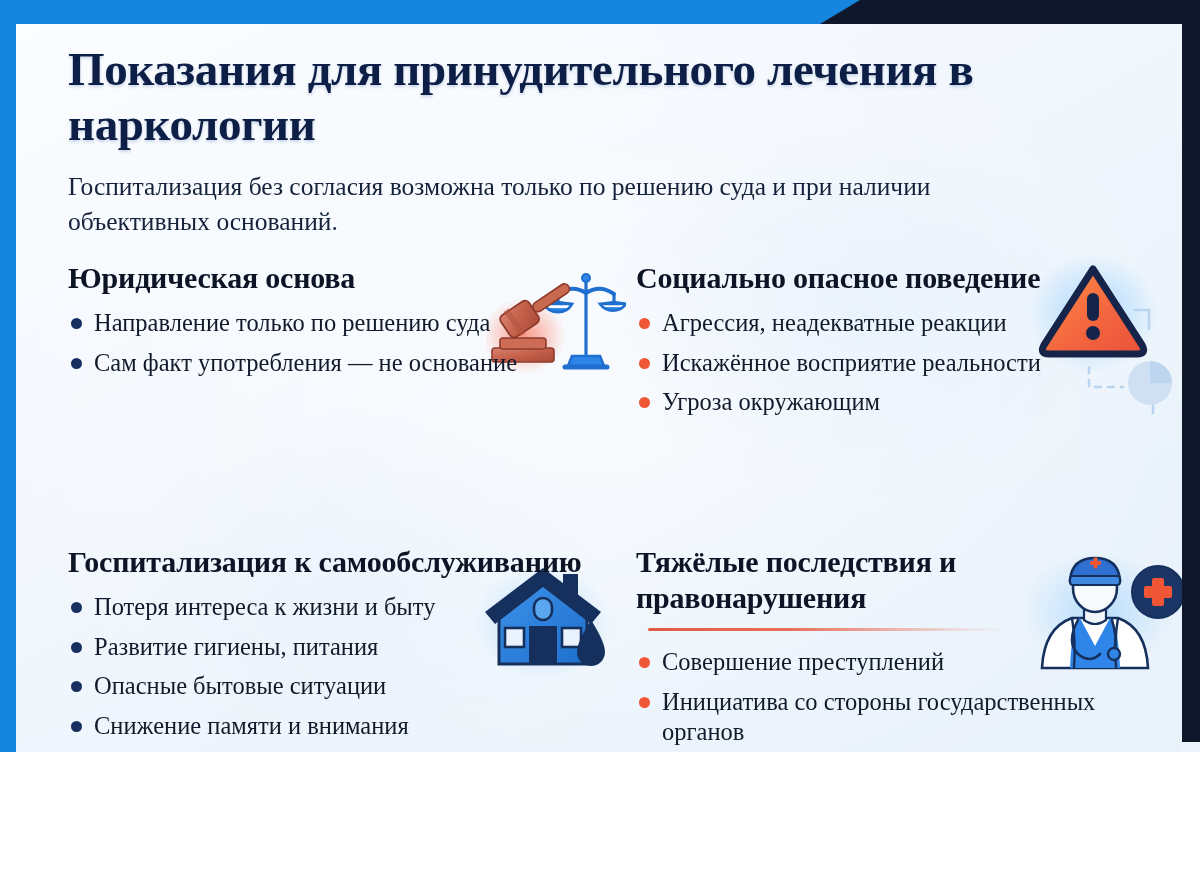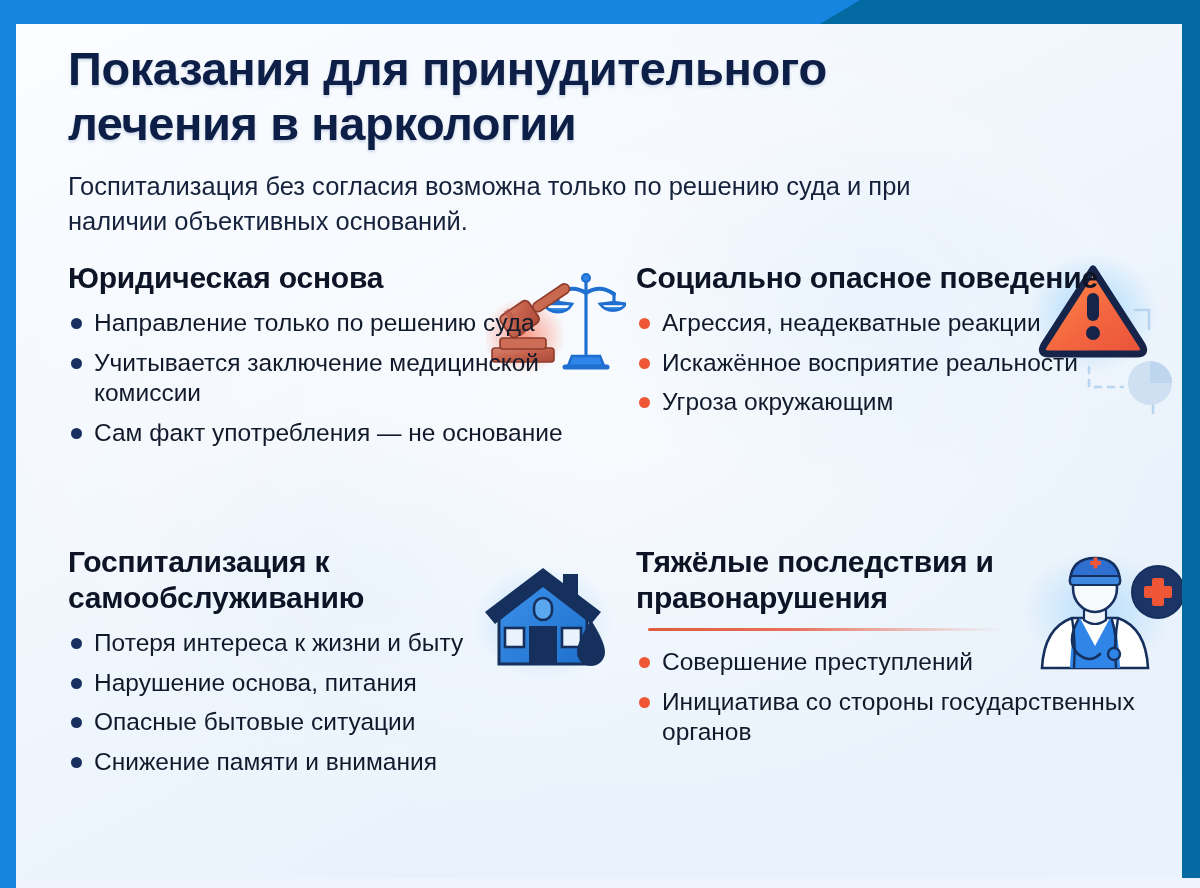--- a/index.html
+++ b/index.html
@@ -8,23 +8,24 @@
     padding: 0;
     background: #ffffff;
   }
   body {
     font-family: "Liberation Sans", "DejaVu Sans", sans-serif;
   }
 
   .poster {
     position: relative;
     width: 1200px;
-    height: 888px;
+    height: 752px;
     overflow: hidden;
-    background: #0369a1;
+    background: #0f172a;
+    font-family: Liberation Serif, serif;
   }
 
   
   .frame-bright {
     position: absolute;
     left: 0; top: 0;
     width: 860px; height: 24px;
     background: #1585e0;
     clip-path: polygon(0 0, 860px 0, 820px 24px, 0 24px);
   }
@@ -190,21 +191,20 @@
 
       <h1 class="title">Показания для принудительного лечения в наркологии</h1>
       <p class="subtitle">Госпитализация без согласия возможна только по решению суда и при наличии объективных оснований.</p>
 
       <div class="blocks">
 
         <div class="block block-tl">
           <h2 class="block-head">Юридическая основа</h2>
           <ul class="bullets bullets-blue">
             <li>Направление только по решению суда</li>
-            <li>Учитывается заключение медицинской комиссии</li>
             <li>Сам факт употребления — не основание</li>
           </ul>
         </div>
 
         <div class="icon icon-justice">
           <svg viewBox="0 0 140 125" width="140" height="125">
             <defs>
               <linearGradient id="panGrad" x1="0" y1="0" x2="0" y2="1">
                 <stop offset="0%" stop-color="#ffffff"></stop>
                 <stop offset="48%" stop-color="#ffffff"></stop>
@@ -296,21 +296,21 @@
               <circle cx="119" cy="128" r="22" fill="#cfe0f3"></circle>
               <path d="M119 128 L119 106 A22 22 0 0 1 141 128 Z" fill="#bdd5ee"></path>
             </g>
           </svg>
         </div>
 
         <div class="block block-bl">
           <h2 class="block-head">Госпитализация к самообслуживанию</h2>
           <ul class="bullets bullets-blue">
             <li>Потеря интереса к жизни и быту</li>
-            <li>Нарушение основа, питания</li>
+            <li>Развитие гигиены, питания</li>
             <li>Опасные бытовые ситуации</li>
             <li>Снижение памяти и внимания</li>
           </ul>
         </div>
 
         <div class="icon icon-house">
           <svg viewBox="0 0 145 125" width="145" height="125">
             <defs>
               <linearGradient id="houseGrad" x1="0" y1="0" x2="1" y2="1">
                 <stop offset="0%" stop-color="#3f93ea"></stop>

